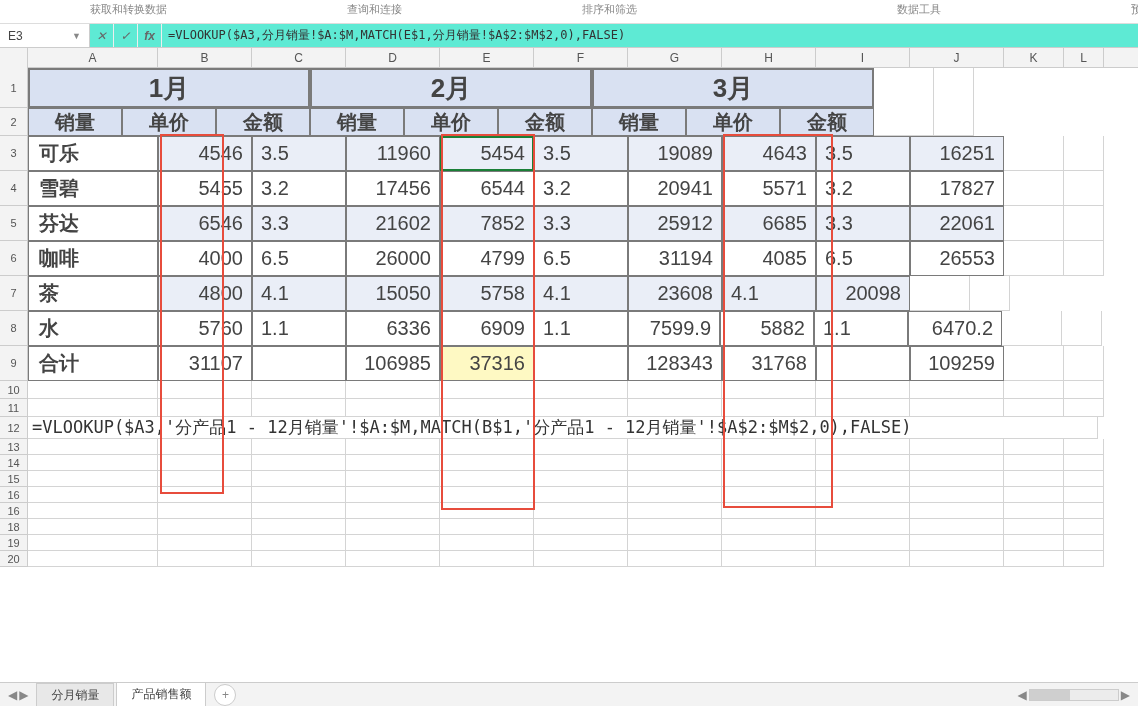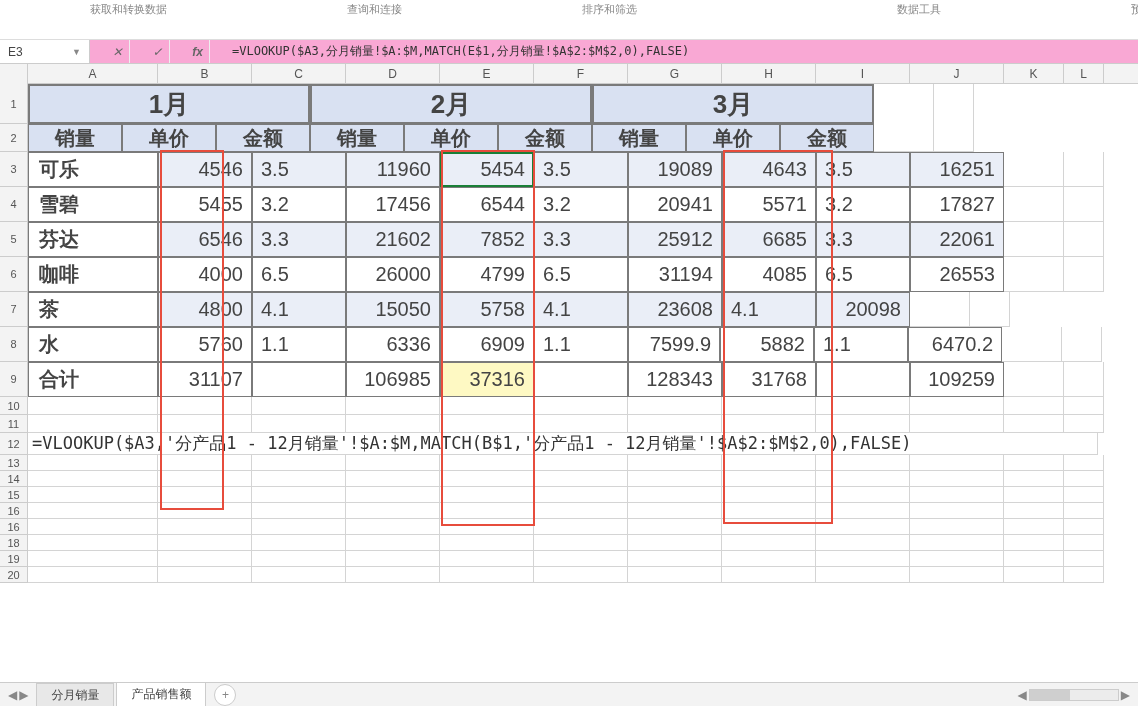--- a/index.html
+++ b/index.html
@@ -10,32 +10,31 @@
   height: 706px;
   overflow: hidden;
   position: relative;
   font-size: 12px;
   color: #444;
 }
 .ribbon-labels {
   display: flex;
   font-size: 11px;
   color: #888;
-  padding: 2px 0 22px;
+  padding: 2px 0 6px;
   border-bottom: 1px solid #ddd;
 }
 .ribbon-labels span { flex: 0 0 auto; }
 .formula-bar {
   display: flex;
   align-items: flex-start;
   height: 24px;
   border-bottom: 1px solid #ccc;
-  background: #f9a8d4;
+  background: #5eead4;
   font-size: 12px;
-  gap: 16px;
 }
 .name-box {
   width: 90px;
   padding: 0 8px;
   border-right: 1px solid #ccc;
   height: 100%;
   display: flex;
   align-items: center;
   justify-content: space-between;
   background: #fff;

